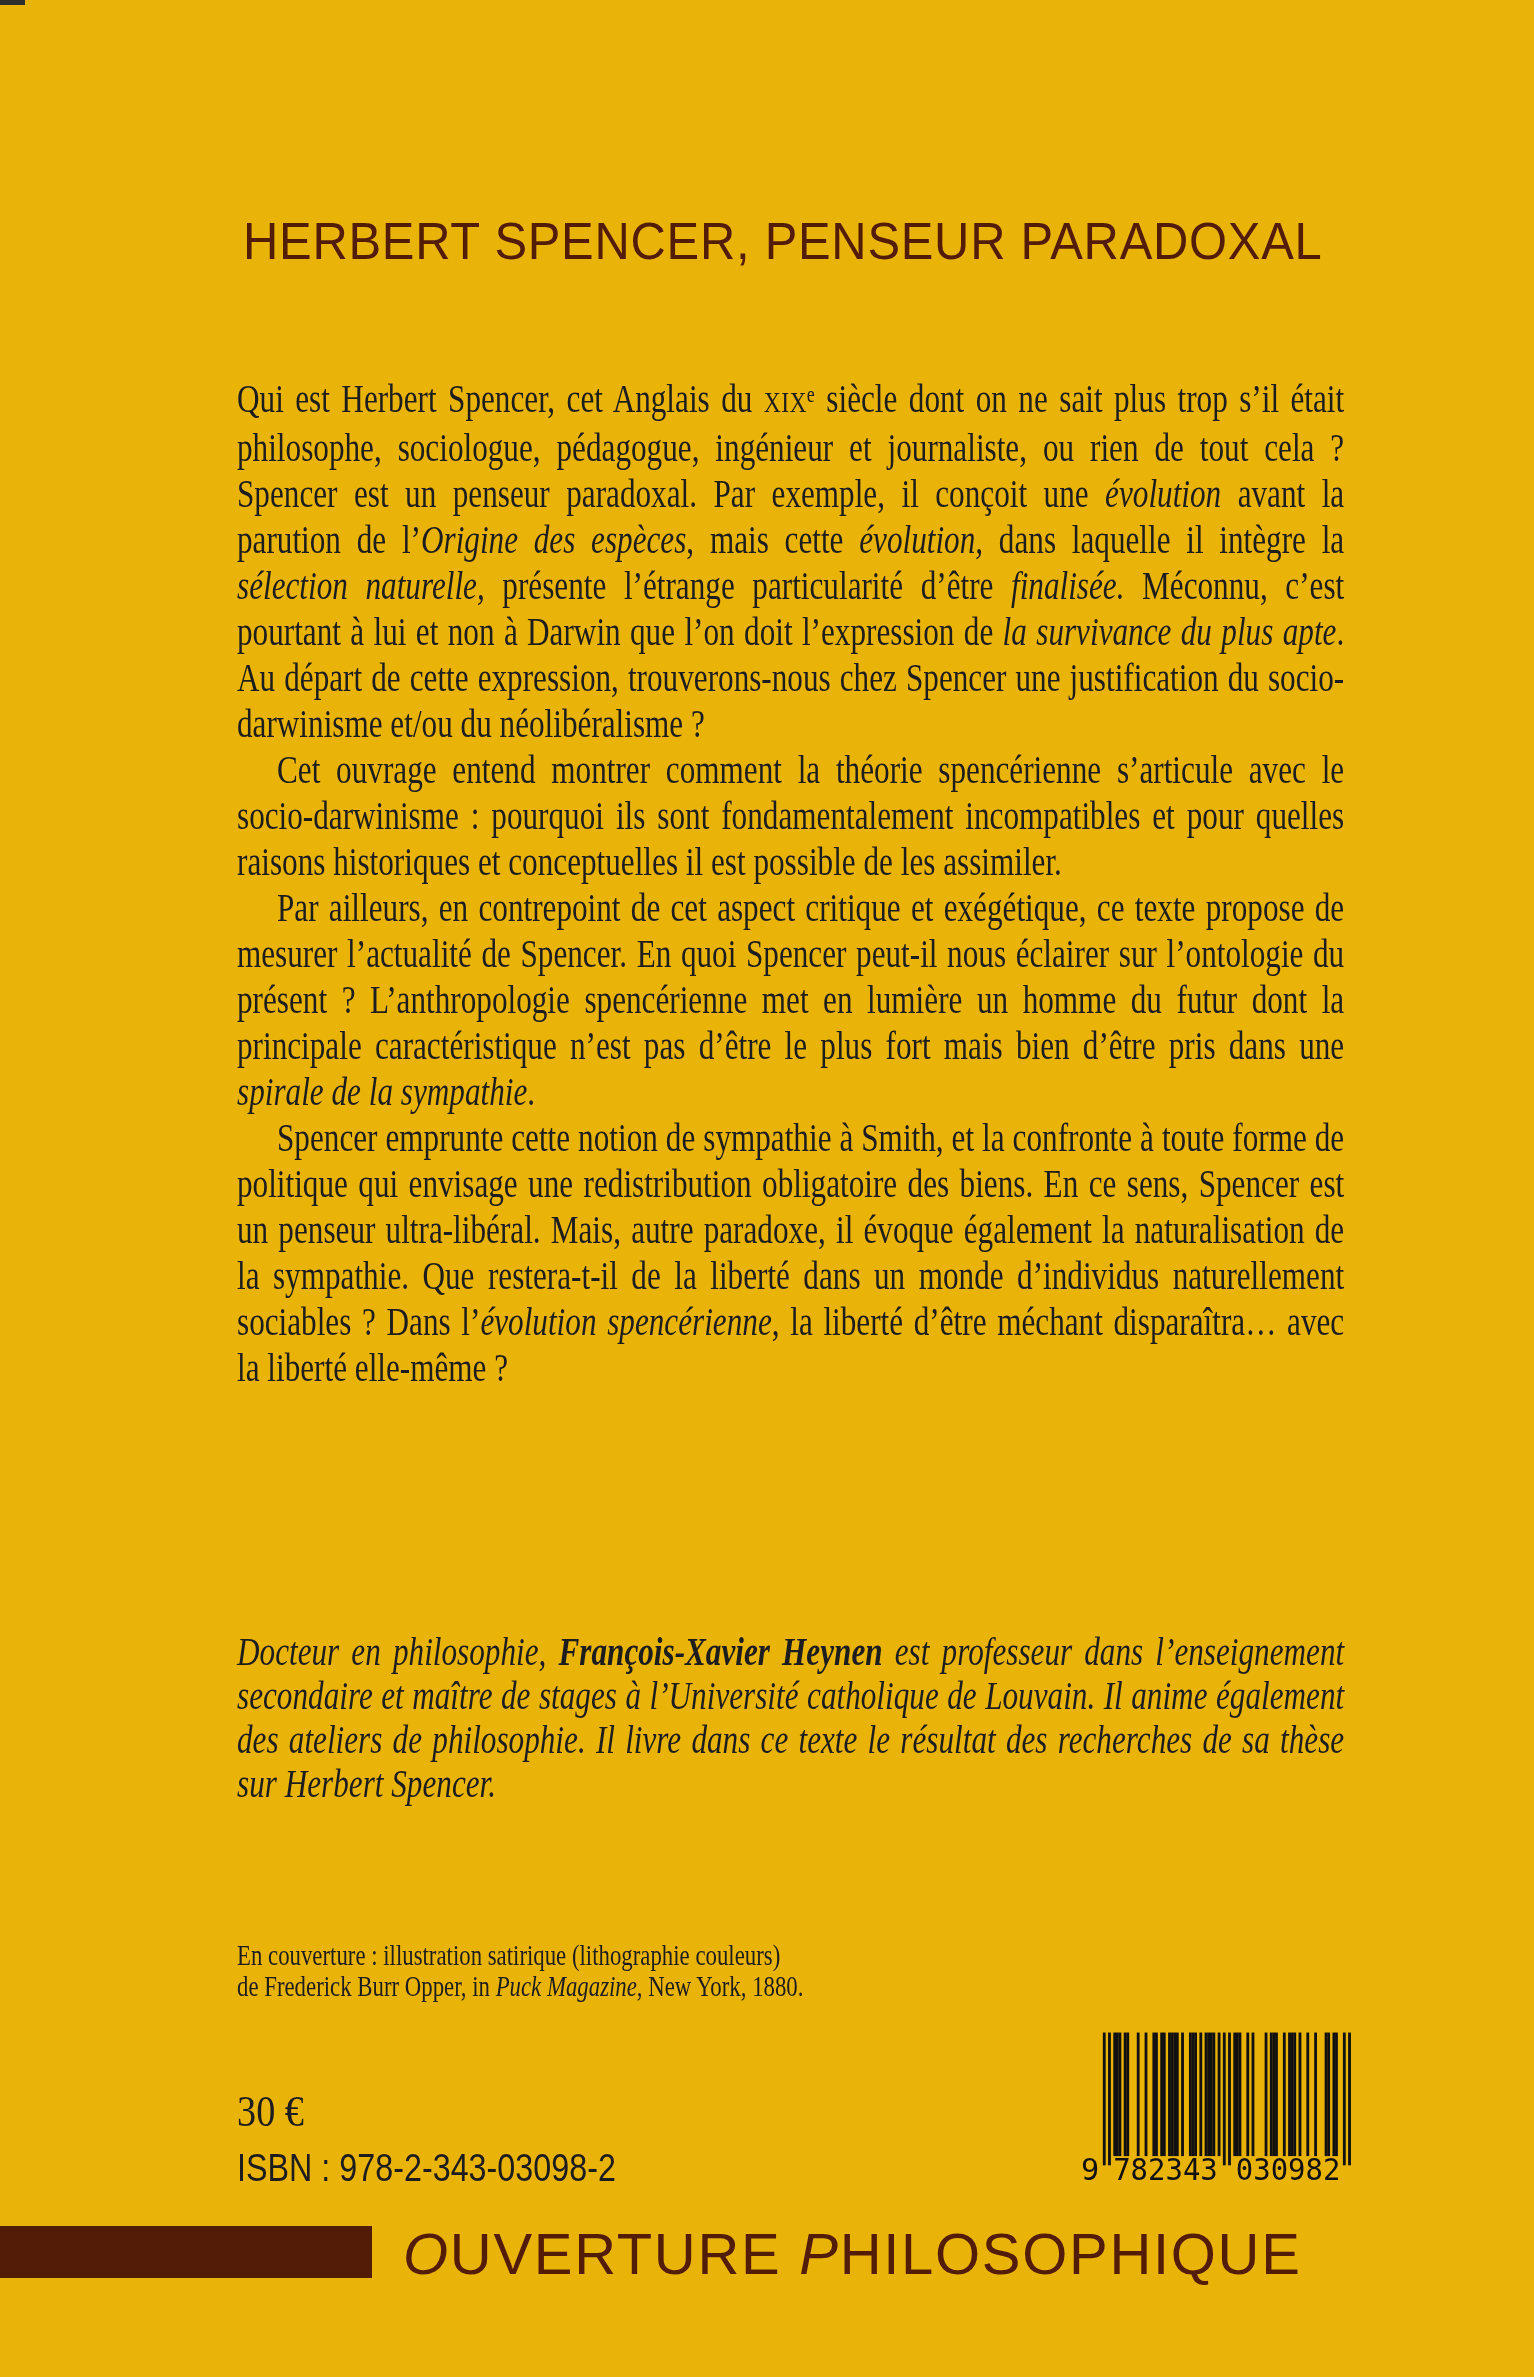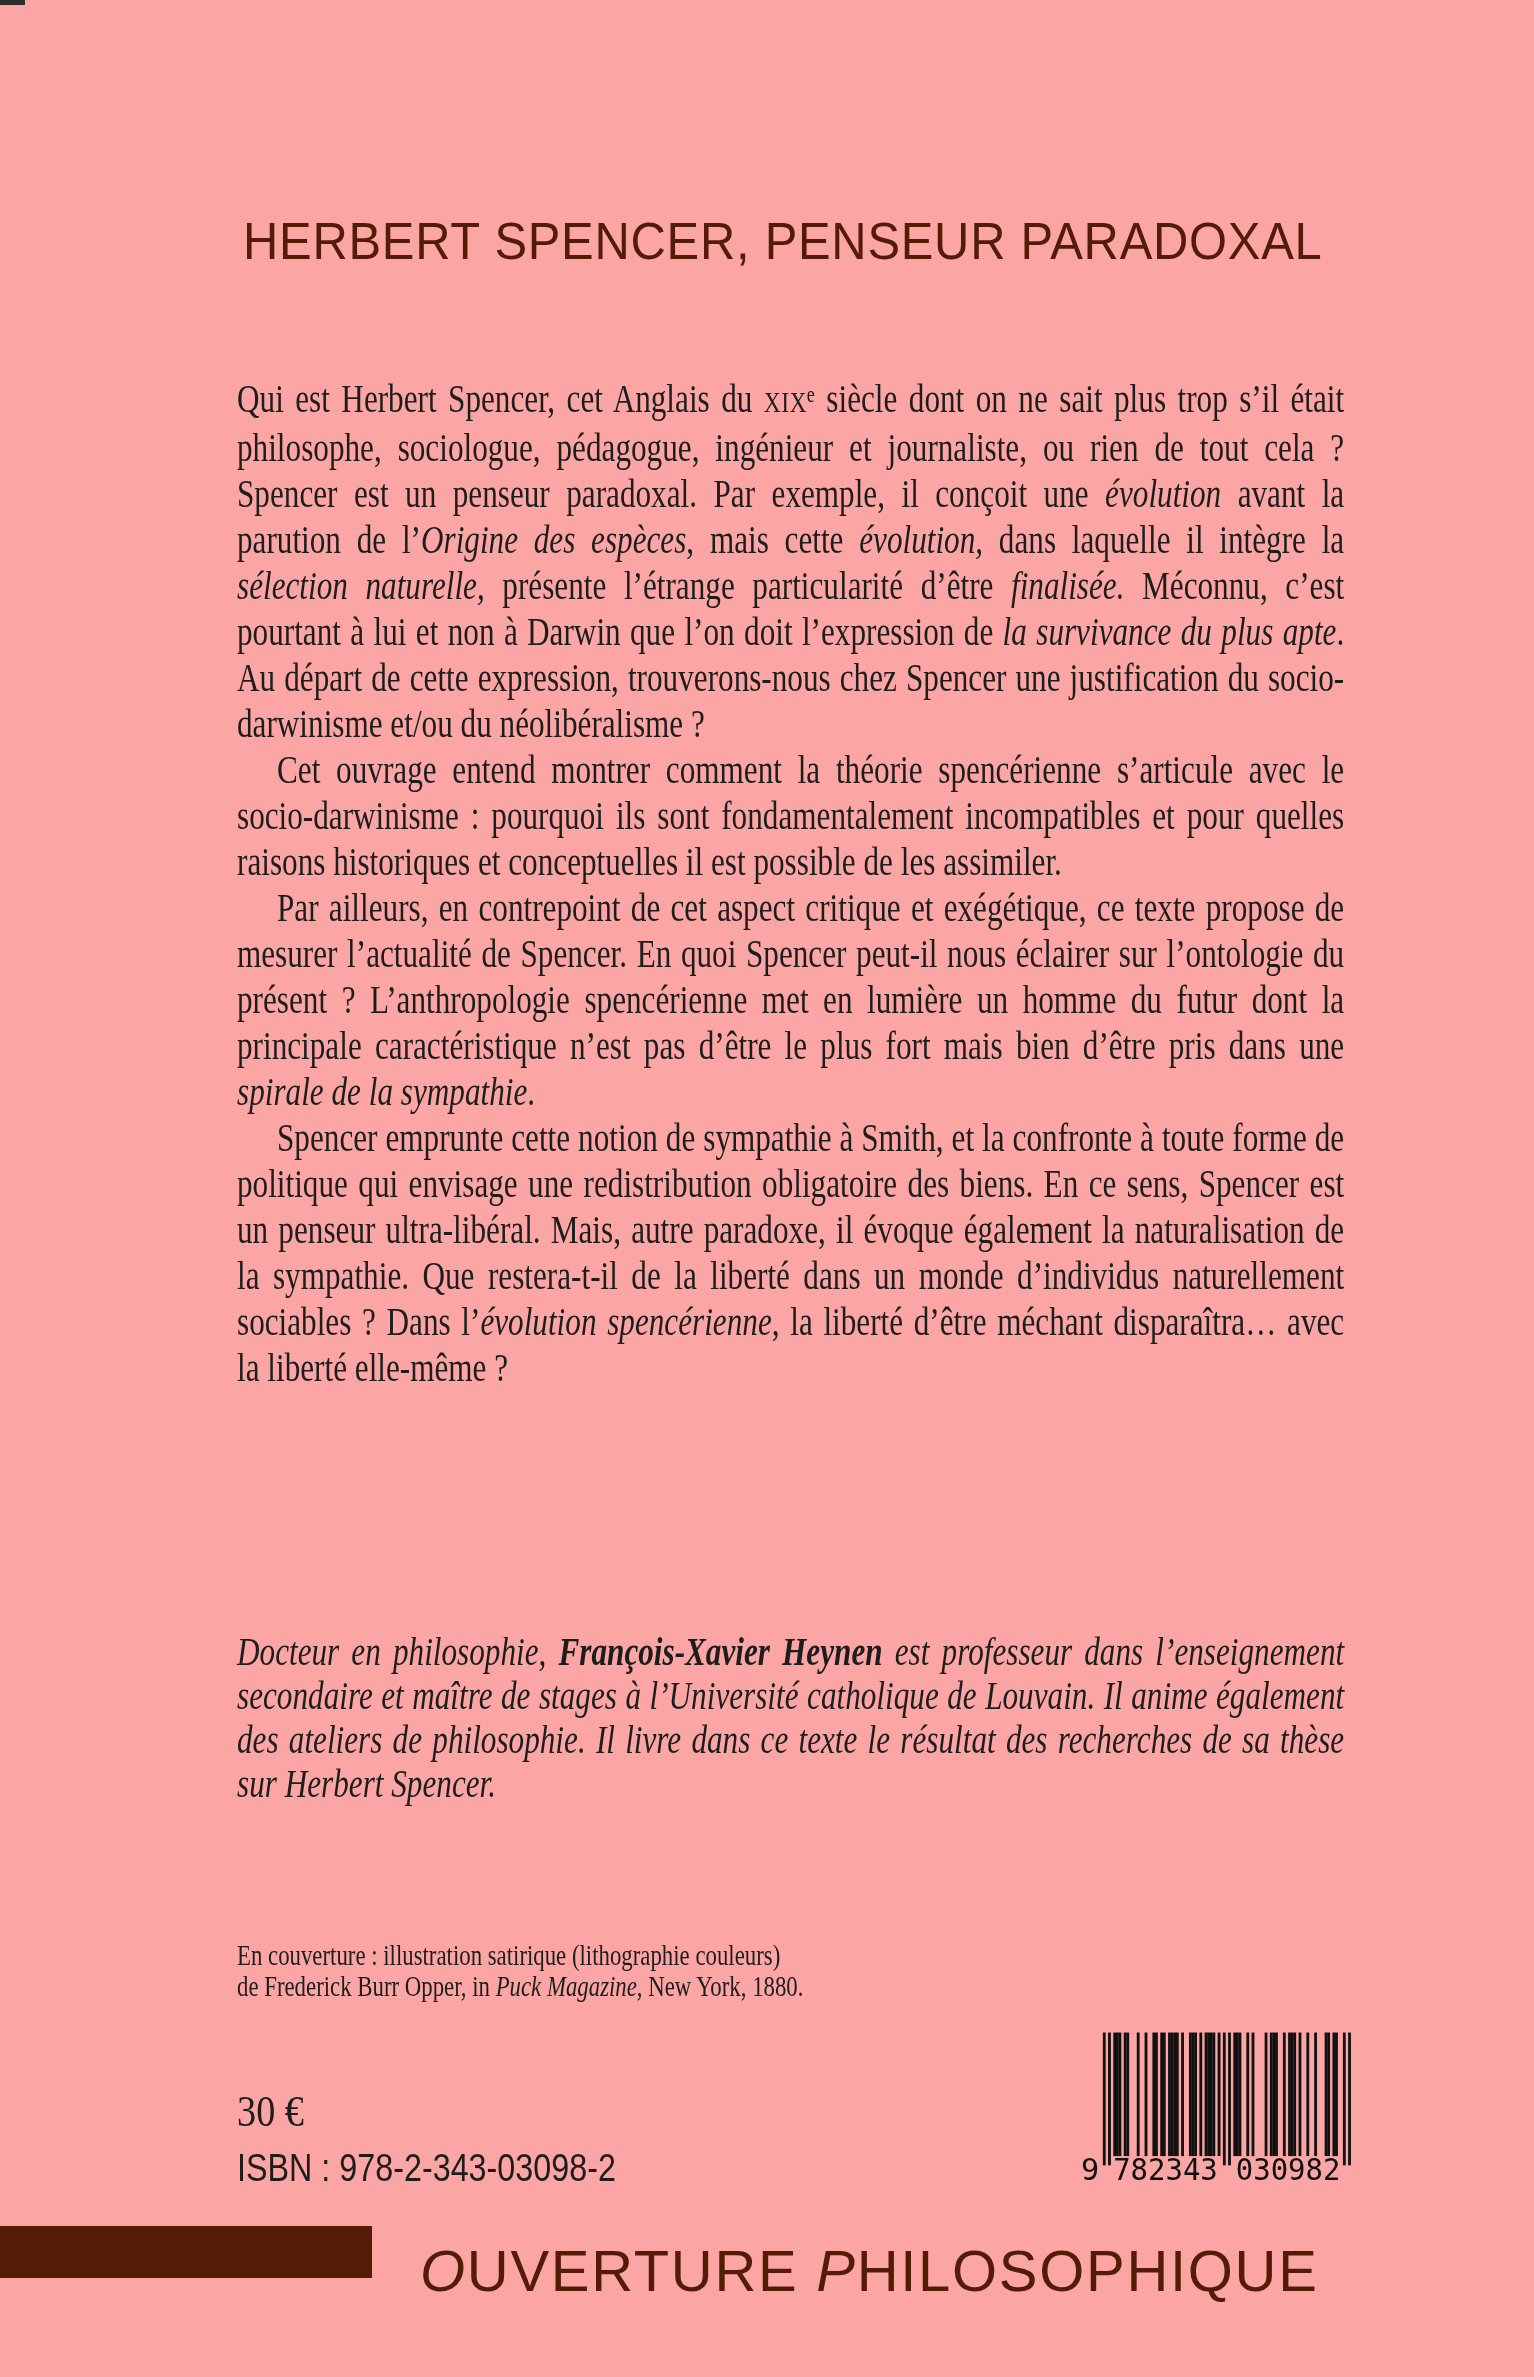--- a/index.html
+++ b/index.html
@@ -1,18 +1,18 @@
 <!DOCTYPE html>
 <html lang="fr" style="--accent: #531c07; --ink: #1d1d1d;font-size:13.4px"><head>
 <meta charset="utf-8">
 <style>
   :root { --accent:#531c07; --ink:#1d1d1d; }
   html,body { margin:0; padding:0; background:#ffffff; }
   .page {
-    position:relative; width:1534px; height:2377px; background:#fca5a5;
+    position:relative; width:1534px; height:2377px; background:#eab308;
     overflow:hidden; font-family:"Liberation Serif", serif; color:var(--ink);
   }
   .corner-mark { position:absolute; left:0; top:0; width:25px; height:5px; background:#2e2e2e; }
 
   .title {
     position:absolute; left:243px; top:215px; margin:0;
     font-family:"Liberation Sans", sans-serif; font-weight:400;
     font-size:52px; line-height:1; letter-spacing:0.8px; white-space:nowrap;
     color:var(--accent); transform:scaleX(.94); transform-origin:0 0;
   }
@@ -43,21 +43,21 @@
   .info { position:absolute; left:237px; top:2086px; transform:scaleX(.85); transform-origin:0 0; width:755px; }
   .price { font-size:45px; line-height:1.15; }
   .isbn  { font-family:"Liberation Sans", sans-serif; font-size:38px; line-height:1.1; margin-top:10px; }
 
   .barcode { position:absolute; left:1081px; top:2030px; }
   .barcode rect { fill:#111111; }
   .barcode text { fill:#111111; font-family:"DejaVu Sans Mono", monospace; font-size:36px; }
 
   .banner-block { position:absolute; left:0; top:2226px; width:372px; height:52px; background:var(--accent); }
   .banner-text {
-    position:absolute; left:403px; top:2225px; margin:17px;
+    position:absolute; left:403px; top:2225px; margin:0;
     font-family:"Liberation Sans", sans-serif; font-weight:400;
     font-size:58px; line-height:1; letter-spacing:1.7px; white-space:nowrap;
     color:var(--accent);
   }
   .banner-text .init { font-style:italic; }
 </style>
 </head>
 <body>
 
 <div class="page">

